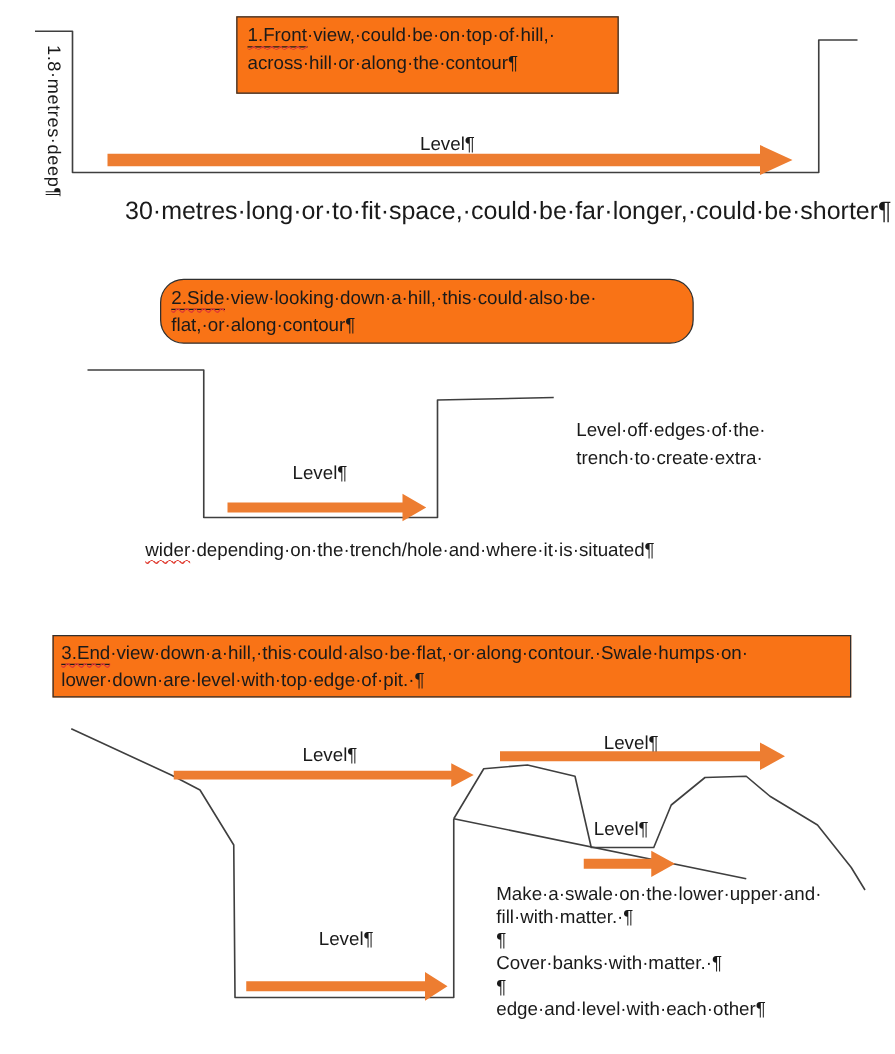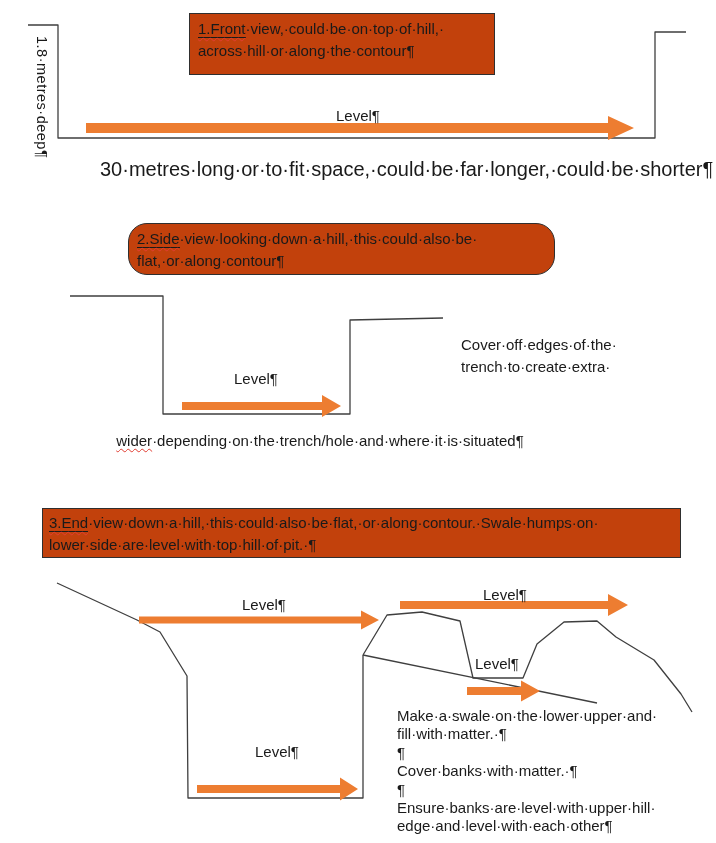--- a/index.html
+++ b/index.html
@@ -1,20 +1,20 @@
 <!DOCTYPE html>
 <html style="--arrow-color: #ED7D31;"><head>
 <meta charset="utf-8">
 <style>
   html,body{margin:0;padding:0;background:#ffffff;}
   body{width:716px;height:843px;position:relative;overflow:hidden;
        font-family:"Liberation Sans",sans-serif;color:#1a1a1a;}
   .abs{position:absolute;}
   .txt{font-size:15px;line-height:22px;white-space:nowrap;}
-  .box{border:1.4px solid #2f2f2f;background:#c2410c;padding:4px 0 0 8px;}
+  .box{border:1.4px solid #2f2f2f;background:#f97316;padding:4px 0 0 8px;}
   .lead{border-bottom:1px solid #1a1a1a;text-decoration:underline wavy #e03c31;
         text-decoration-thickness:1px;text-underline-offset:3px;}
   .wavy{text-decoration:underline wavy #e03c31;text-decoration-thickness:1px;
         text-underline-offset:2px;}
   .vertical{writing-mode:vertical-rl;font-size:14.5px;letter-spacing:0.5px;}
   .level{font-size:15px;line-height:15px;white-space:nowrap;}
   .center{text-align:center;}
   svg{position:absolute;left:0;top:0;}
   svg .outline{fill:none;stroke:#3f3f3f;stroke-width:1.3;stroke-linejoin:round;}
   svg .arrow{fill:var(--arrow-color,#ED7D31);stroke:none;}
@@ -52,41 +52,40 @@
 <div class="abs level" style="left:336px;top:108px;">Level¶</div>
 
 <div class="abs txt" style="left:100px;top:158px;font-size:20px;">30·metres·long·or·to·fit·space,·could·be·far·longer,·could·be·shorter¶</div>
 
 <div class="abs box" style="left:128px;top:223px;width:417px;height:46px;border-radius:19px;">
   <div class="txt"><span class="lead">2.Side</span><span>·view·looking·down·a·hill,·this·could·also·be·</span></div>
   <div class="txt">flat,·or·along·contour¶</div>
 </div>
 
 <div class="abs txt" style="left:461px;top:334px;">
-  <div>Cover·off·edges·of·the·</div>
+  <div>Level·off·edges·of·the·</div>
   <div>trench·to·create·extra·</div>
 </div>
 
 <div class="abs level" style="left:234px;top:371px;">Level¶</div>
 
 <div class="abs txt center" style="left:85px;top:430px;width:470px;">
   <div><span class="wavy">wider</span><span>·depending·on·the·trench/hole·and·where·it·is·situated¶</span></div>
 </div>
 
 <div class="abs box" style="left:42px;top:508px;width:631px;height:45px;padding:3px 0 0 6px;">
   <div class="txt"><span class="lead">3.End</span><span>·view·down·a·hill,·this·could·also·be·flat,·or·along·contour.·Swale·humps·on·</span></div>
-  <div class="txt">lower·side·are·level·with·top·hill·of·pit.·¶</div>
+  <div class="txt">lower·down·are·level·with·top·edge·of·pit.·¶</div>
 </div>
 
 <div class="abs level" style="left:242px;top:597px;">Level¶</div>
 <div class="abs level" style="left:483px;top:587px;">Level¶</div>
 <div class="abs level" style="left:475px;top:656px;">Level¶</div>
 <div class="abs level" style="left:255px;top:744px;">Level¶</div>
 
 <div class="abs txt" style="left:397px;top:707px;line-height:18.4px;">
   <div>Make·a·swale·on·the·lower·upper·and·</div>
   <div>fill·with·matter.·¶</div>
   <div>¶</div>
   <div>Cover·banks·with·matter.·¶</div>
   <div>¶</div>
-  <div>Ensure·banks·are·level·with·upper·hill·</div>
   <div>edge·and·level·with·each·other¶</div>
 </div>
 
 </body></html>

